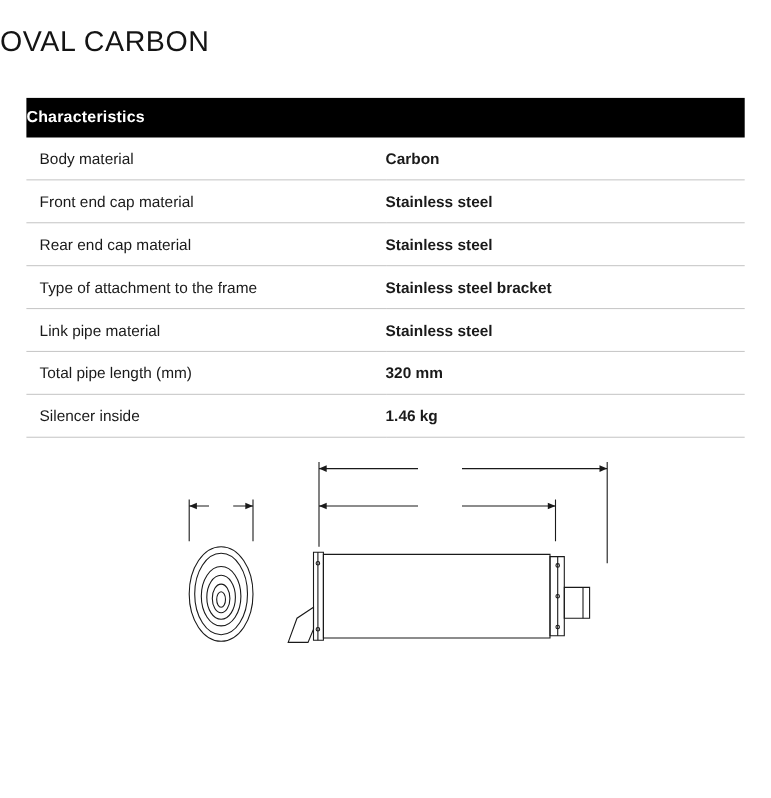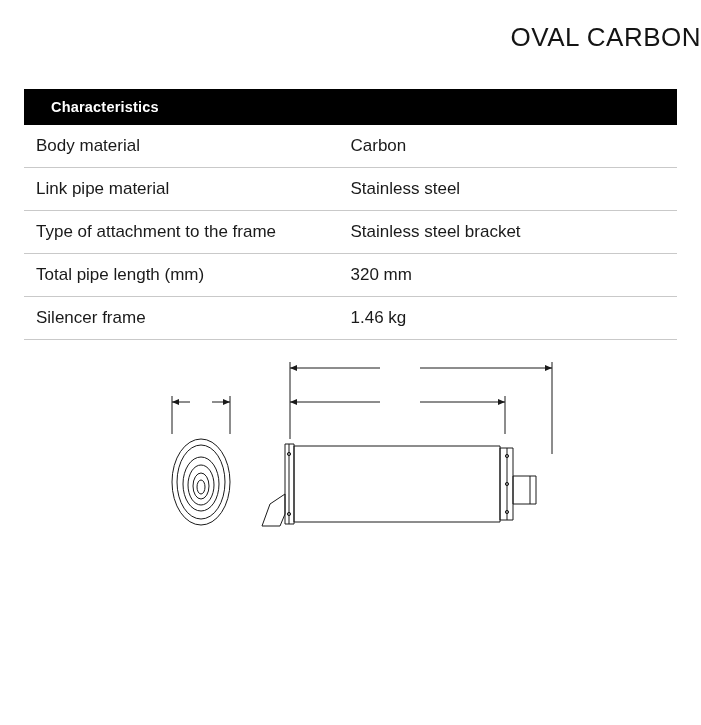--- a/index.html
+++ b/index.html
@@ -9,57 +9,57 @@
   }
   body {
     width: 701px;
     height: 725px;
     font-family: "Liberation Sans", sans-serif;
     color: #1a1a1a;
     position: relative;
     overflow: hidden;
   }
   .page-title {
-    text-align: right;
+    text-align: left;
     font-size: 26px;
     font-weight: 400;
     letter-spacing: 0.5px;
     color: #141414;
     margin: 10px 0 0 0;
     padding-top: 12px;
   }
   .spec-table {
     margin: 36px 24px 0 24px;
     border-collapse: collapse;
     width: 653px;
     table-layout: fixed;
   }
   .spec-table th {
     background: #000000;
     color: #ffffff;
     text-align: left;
     font-size: 14.5px;
     font-weight: bold;
-    padding: 10px 0 10px 27px;
+    padding: 10px 0 10px 0;
     letter-spacing: 0.2px;
   }
   .spec-table td {
     border-bottom: 1px solid #c9c9c9;
-    font-size: 17px;
+    font-size: 14px;
     font-weight: 400;
     padding: 11px 0 11px 12px;
     color: #1a1a1a;
     vertical-align: middle;
   }
   .spec-table tr:first-child td {
     border-top: none;
   }
   .col-label { width: 400px; }
   .col-value { width: 253px; padding-left: 0 !important; }
-  .spec-table td.col-value { padding-left: 0; }
+  .spec-table td.col-value { padding-left: 0; font-weight: bold; }
 
   .drawing {
     position: relative;
     margin-top: 14px;
     height: 190px;
   }
   svg.tech { display:block; }
 </style>
 </head>
 <body>
@@ -71,33 +71,41 @@
     <tr>
       <th colspan="2">Characteristics</th>
     </tr>
   </thead>
   <tbody>
     <tr>
       <td class="col-label">Body material</td>
       <td class="col-value">Carbon</td>
     </tr>
     <tr>
-      <td class="col-label">Link pipe material</td>
+      <td class="col-label">Front end cap material</td>
+      <td class="col-value">Stainless steel</td>
+    </tr>
+    <tr>
+      <td class="col-label">Rear end cap material</td>
       <td class="col-value">Stainless steel</td>
     </tr>
     <tr>
       <td class="col-label">Type of attachment to the frame</td>
       <td class="col-value">Stainless steel bracket</td>
     </tr>
     <tr>
+      <td class="col-label">Link pipe material</td>
+      <td class="col-value">Stainless steel</td>
+    </tr>
+    <tr>
       <td class="col-label">Total pipe length (mm)</td>
       <td class="col-value">320 mm</td>
     </tr>
     <tr>
-      <td class="col-label">Silencer frame</td>
+      <td class="col-label">Silencer inside</td>
       <td class="col-value">1.46 kg</td>
     </tr>
   </tbody>
 </table>
 
 <div class="drawing">
 
   <svg class="tech" width="701" height="190" viewBox="0 0 701 190" style="position:absolute; left:0; top:0;">
     <g fill="none" stroke="#1a1a1a" stroke-width="1" shape-rendering="geometricPrecision">
 

